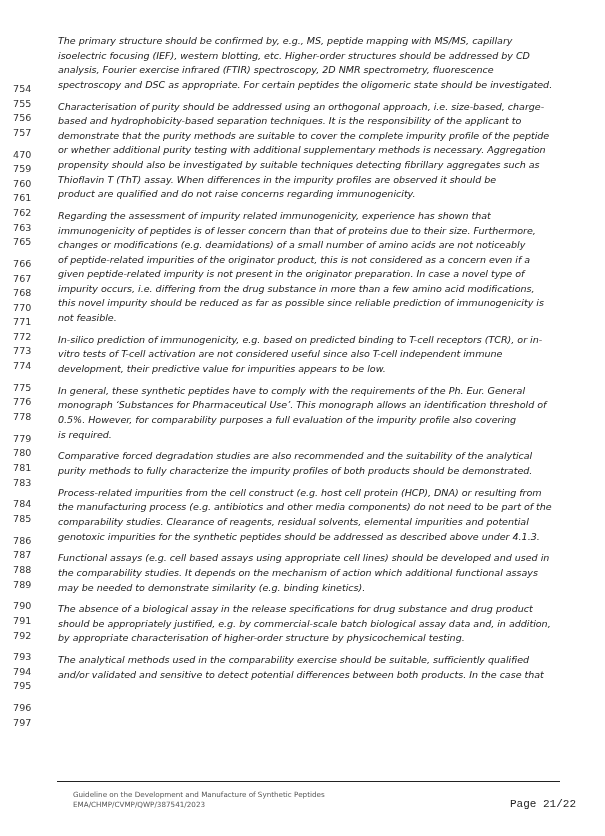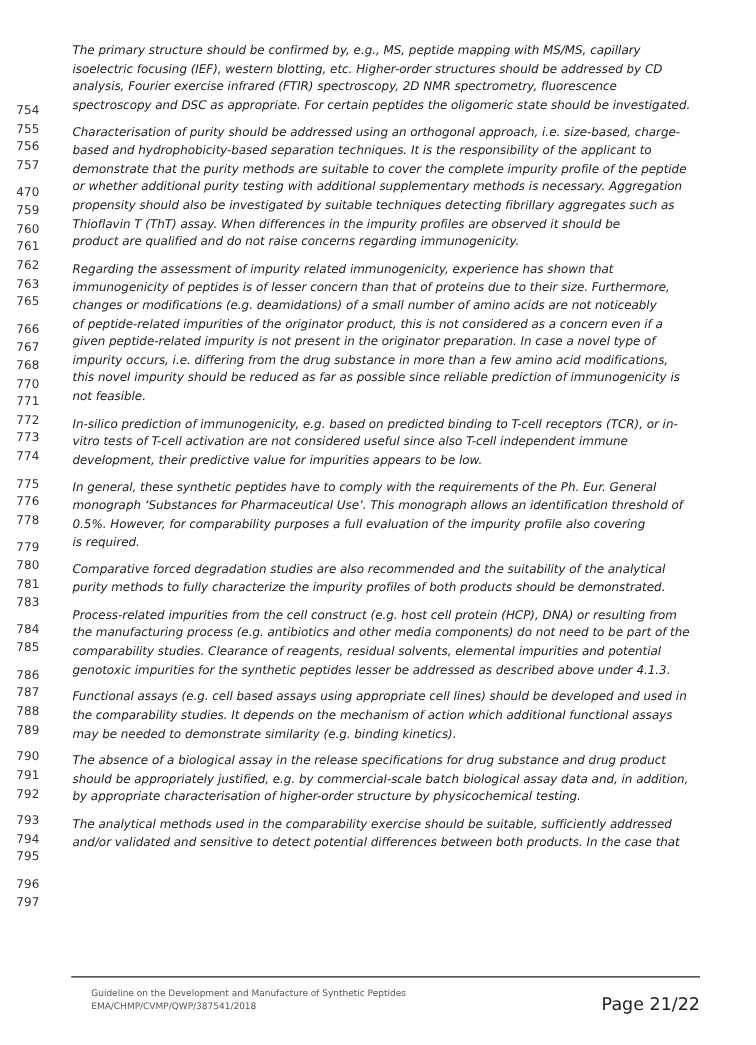--- a/index.html
+++ b/index.html
@@ -13,21 +13,21 @@
     display: flex; height: 14.6px; line-height: 14.6px;
     font-size: 9.55px; white-space: nowrap;
   }
   .ln { width: 58px; padding-left: 13px; box-sizing: border-box; color: #333; letter-spacing: 0.1px; margin-top: 48px; }
   .tx { flex: 1; letter-spacing: -0.02px; font-style: italic; }
   .footer-rule {
     position: absolute; left: 57px; width: 503px; top: 781px;
     height: 0; border-top: 1px solid #222;
   }
   .footer { position: absolute; left: 57px; top: 790px; width: 503px; font-size: 7.2px; color: #555; line-height: 9.6px; margin-left: 16px; }
-  .footer .pg { position: absolute; right: 16px; top: 9.6px; color: #222; font-size: 14px; }
+  .footer .pg { position: absolute; right: 0; top: 9.6px; color: #222; font-size: 11px; font-family: Liberation Mono, monospace; }
 </style>
 </head>
 <body>
 
 <div class="page" id="doc">
     <div class="para">
       <div class="line">
         <span class="ln">754</span>
         <span class="tx">The primary structure should be confirmed by, e.g., MS, peptide mapping with MS/MS, capillary</span>
       </div>
@@ -158,21 +158,21 @@
       <div class="line">
         <span class="ln">787</span>
         <span class="tx">the manufacturing process (e.g. antibiotics and other media components) do not need to be part of the</span>
       </div>
       <div class="line">
         <span class="ln">788</span>
         <span class="tx">comparability studies. Clearance of reagents, residual solvents, elemental impurities and potential</span>
       </div>
       <div class="line">
         <span class="ln">789</span>
-        <span class="tx">genotoxic impurities for the synthetic peptides lesser be addressed as described above under 4.1.3.</span>
+        <span class="tx">genotoxic impurities for the synthetic peptides should be addressed as described above under 4.1.3.</span>
       </div>
     </div>
     <div class="para">
       <div class="line">
         <span class="ln">790</span>
         <span class="tx">Functional assays (e.g. cell based assays using appropriate cell lines) should be developed and used in</span>
       </div>
       <div class="line">
         <span class="ln">791</span>
         <span class="tx">the comparability studies. It depends on the mechanism of action which additional functional assays</span>
@@ -192,27 +192,27 @@
         <span class="tx">should be appropriately justified, e.g. by commercial-scale batch biological assay data and, in addition,</span>
       </div>
       <div class="line">
         <span class="ln">795</span>
         <span class="tx">by appropriate characterisation of higher-order structure by physicochemical testing.</span>
       </div>
     </div>
     <div class="para">
       <div class="line">
         <span class="ln">796</span>
-        <span class="tx">The analytical methods used in the comparability exercise should be suitable, sufficiently addressed</span>
+        <span class="tx">The analytical methods used in the comparability exercise should be suitable, sufficiently qualified</span>
       </div>
       <div class="line">
         <span class="ln">797</span>
         <span class="tx">and/or validated and sensitive to detect potential differences between both products. In the case that</span>
       </div>
     </div>
   </div>
 
 <div class="footer-rule"></div>
 <div class="footer">
   <div>Guideline on the Development and Manufacture of Synthetic Peptides</div>
-  <div>EMA/CHMP/CVMP/QWP/387541/2018</div>
+  <div>EMA/CHMP/CVMP/QWP/387541/2023</div>
   <div class="pg">Page 21/22</div>
 </div>
 
 </body></html>

